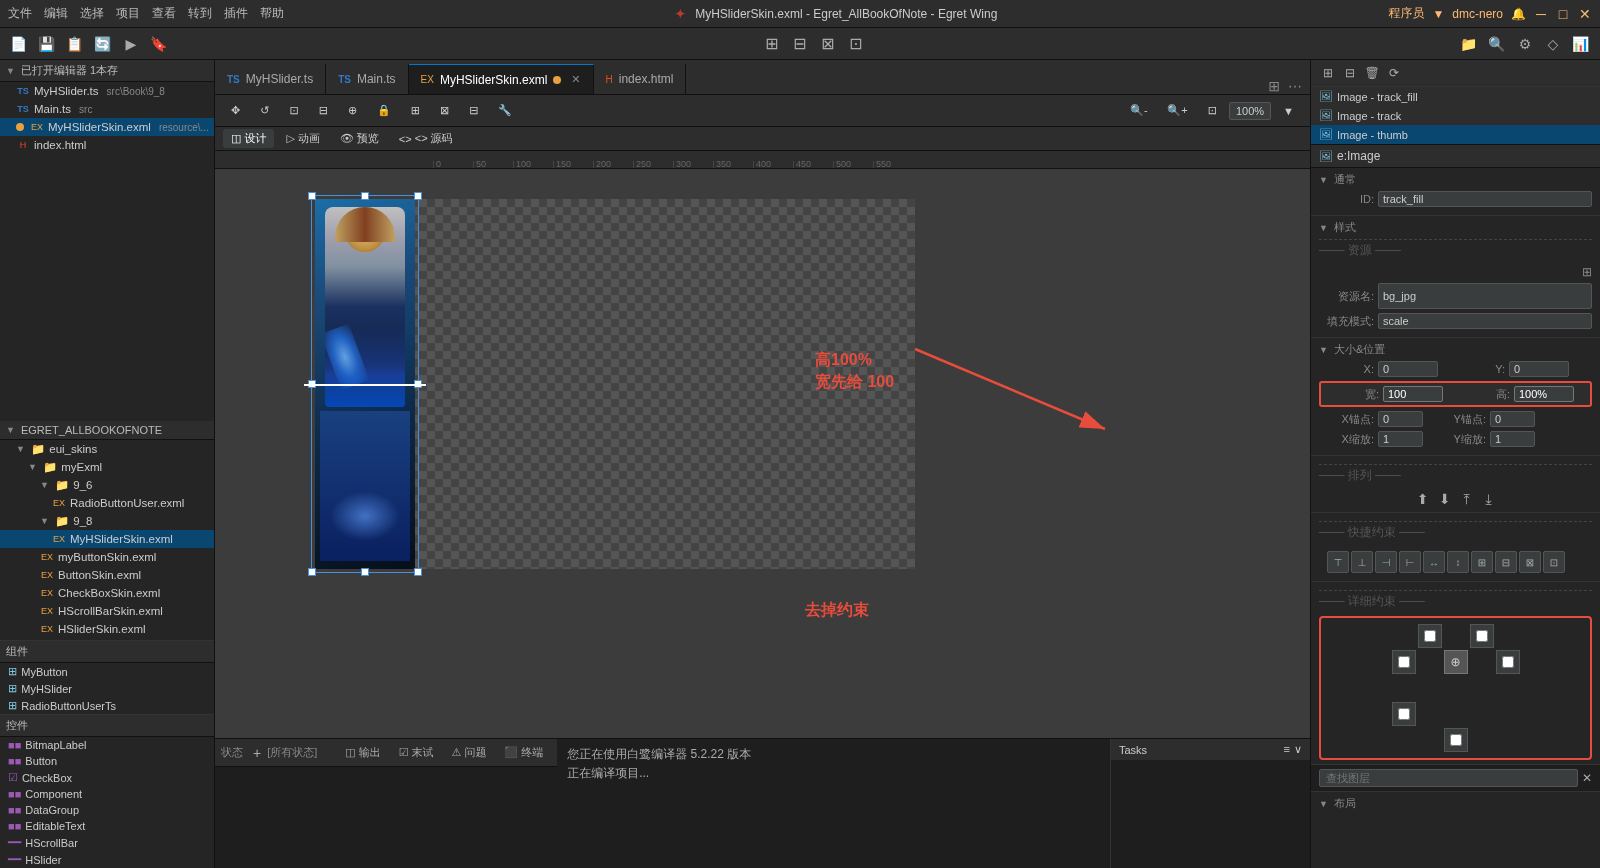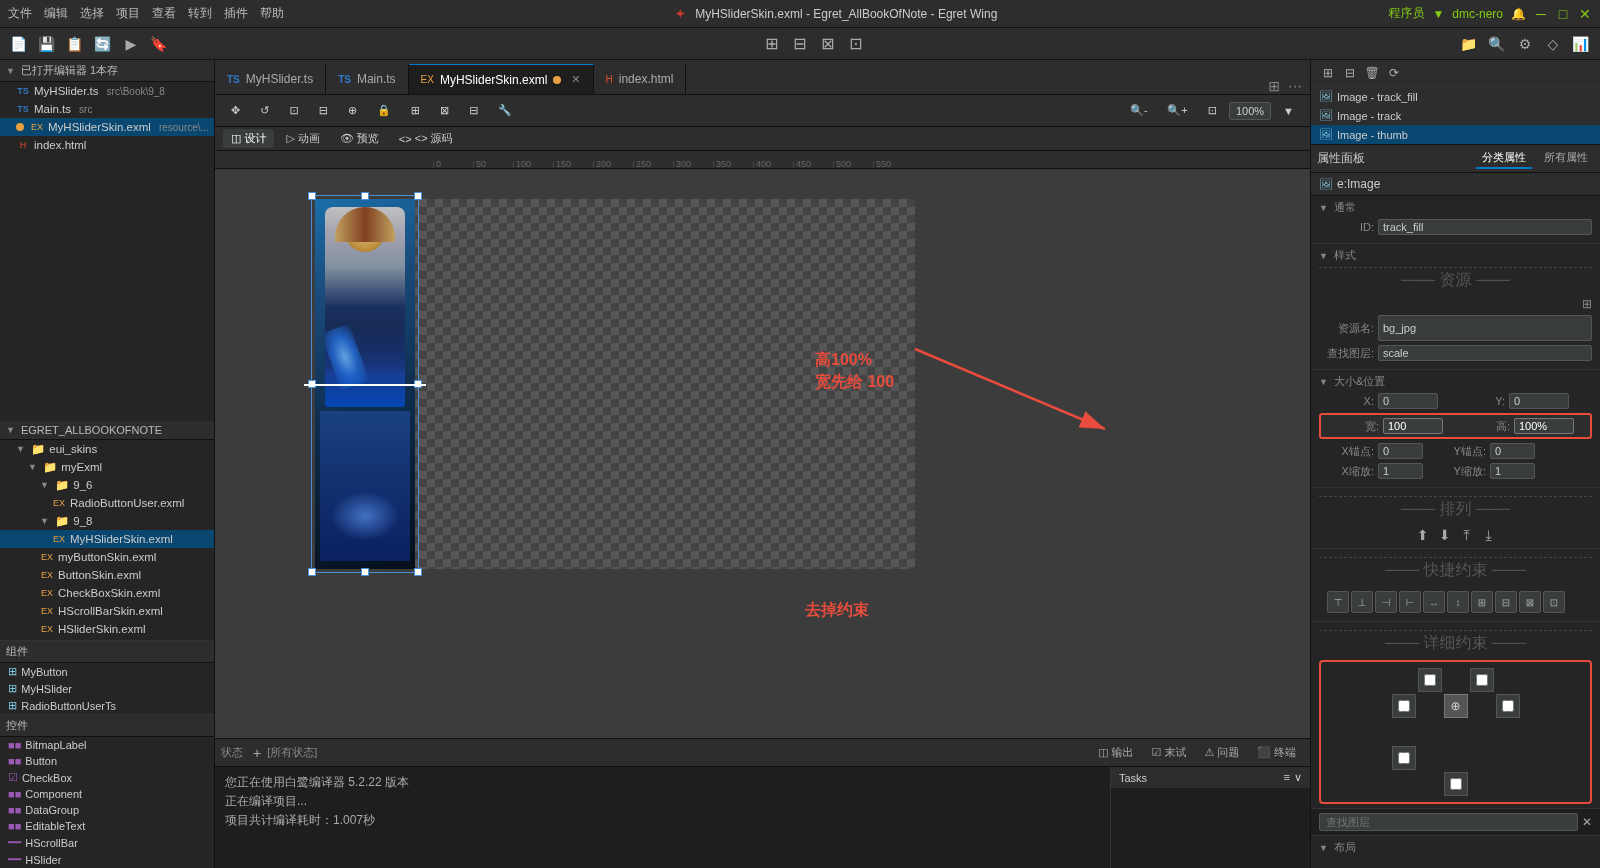--- a/index.html
+++ b/index.html
@@ -2,21 +2,21 @@
 <html><head>
   <meta charset="utf-8">
   <style>
     * { box-sizing: border-box; margin: 0; padding: 0; }
     body { background: #1e1e1e; color: #ccc; font-family: 'Microsoft YaHei', Arial, sans-serif; font-size: 12px; overflow: hidden; width: 1600px; height: 868px; }
 
     
     .titlebar { height: 28px; background: #2d2d2d; display: flex; align-items: center; justify-content: space-between; padding: 0 8px; border-bottom: 1px solid #111; }
     .titlebar-left { display: flex; gap: 12px; font-size: 12px; color: #bbb; }
     .titlebar-center { font-size: 12px; color: #ccc; display: flex; align-items: center; gap: 6px; }
-    .titlebar-right { display: flex; align-items: center; gap: 8px; font-size: 12px; color: #84cc16; }
+    .titlebar-right { display: flex; align-items: center; gap: 8px; font-size: 12px; color: #fdba74; }
     .titlebar-btn { width: 14px; height: 14px; display: inline-flex; align-items: center; justify-content: center; cursor: pointer; font-size: 14px; }
 
     
     .toolbar { height: 32px; background: #2d2d2d; display: flex; align-items: center; padding: 0 8px; gap: 6px; border-bottom: 1px solid #111; }
     .toolbar-icon { width: 22px; height: 22px; display: inline-flex; align-items: center; justify-content: center; cursor: pointer; color: #aaa; font-size: 14px; }
 
     
     .main-layout { display: flex; height: calc(868px - 28px - 32px); }
 
     
@@ -49,21 +49,21 @@
     
     .editor-toolbar { height: 32px; background: #2d2d2d; display: flex; align-items: center; gap: 4px; padding: 0 8px; border-bottom: 1px solid #111; }
     .editor-toolbar-btn { padding: 2px 8px; font-size: 11px; color: #ccc; cursor: pointer; display: flex; align-items: center; gap: 3px; }
     .editor-toolbar-btn.active { color: #fff; background: #3a3d3e; border-radius: 3px; }
     .ruler { height: 18px; background: #2d2d2d; position: relative; border-bottom: 1px solid #111; overflow: hidden; }
     .ruler-marks { display: flex; align-items: flex-end; padding: 0 0 0 218px; height: 18px; }
     .ruler-mark { font-size: 9px; color: #666; width: 40px; text-align: left; border-left: 1px solid #444; padding-left: 2px; height: 8px; display: flex; align-items: flex-end; }
     .annotation-text { color: #e74c3c; font-size: 16px; font-weight: bold; line-height: 1.4; }
 
     
-    .bottom-panel { height: 130px; background: #1e1e1e; border-top: 1px solid #111; display: flex; flex-direction: column; }
+    .bottom-panel { height: 130px; background: #1e1e1e; border-top: 1px solid #111; display: flex; flex-direction: row; }
     .bottom-tabs { height: 28px; background: #2d2d2d; display: flex; align-items: center; gap: 2px; padding: 0 6px; border-bottom: 1px solid #111; }
     .bottom-tab { padding: 2px 8px; font-size: 11px; color: #aaa; cursor: pointer; display: flex; align-items: center; gap: 3px; }
     .bottom-content { flex: 1; display: flex; gap: 12px; }
     .log-area { flex: 1; padding: 6px 10px; font-size: 12px; color: #aaa; line-height: 1.6; overflow-y: auto; }
     .tasks-area { width: 200px; border-left: 1px solid #333; display: flex; flex-direction: column; }
     .tasks-header { padding: 4px 8px; background: #2d2d2d; font-size: 11px; display: flex; align-items: center; justify-content: space-between; }
 
     
     .right-panel { width: 290px; background: #252526; border-left: 1px solid #111; display: flex; flex-direction: column; overflow: hidden; }
     .right-panel-tabs { height: 28px; display: flex; align-items: center; justify-content: space-between; background: #2d2d2d; border-bottom: 1px solid #111; padding: 0 6px; }
@@ -71,21 +71,21 @@
     .right-tab.active { color: #fff; border-bottom: 2px solid #007acc; }
     .prop-header { padding: 4px 8px; background: #2d2d2d; font-size: 12px; color: #ccc; display: flex; align-items: center; gap: 4px; border-bottom: 1px solid #111; }
     .prop-tool-icon { width: 18px; height: 18px; display: inline-flex; align-items: center; justify-content: center; cursor: pointer; color: #aaa; font-size: 12px; }
     .prop-section { padding: 4px 8px; border-bottom: 1px solid #333; }
     .prop-section-title { font-size: 11px; color: #888; margin-bottom: 4px; display: flex; align-items: center; gap: 4px; }
     .prop-section-title .arrow { color: #888; }
     .prop-row { display: flex; align-items: center; margin-bottom: 4px; gap: 4px; }
     .prop-label { font-size: 11px; color: #888; width: 55px; text-align: right; flex-shrink: 0; }
     .prop-input { font-size: 11px; color: #ccc; width: 70px; background: #3a3d3e; border: 1px solid #555; padding: 1px 4px; border-radius: 2px; }
     .prop-input-wide { font-size: 11px; color: #ccc; flex: 1; background: #3a3d3e; border: 1px solid #555; padding: 1px 4px; border-radius: 2px; }
-    .prop-separator { font-size: 16px; color: #555; text-align: center; padding: 2px 0; width: 100%; border-top: 1px dashed #444; margin: 4px 0; }
+    .prop-separator { font-size: 12px; color: #555; text-align: left; padding: 2px 0; width: 100%; border-top: 1px dashed #444; margin: 4px 0; }
 
     
     .layer-search { padding: 4px 8px; display: flex; align-items: center; background: #1e1e1e; gap: 4px; border-bottom: 1px solid #333; }
     .layer-search input { flex: 1; background: #3a3d3e; border: 1px solid #555; color: #ccc; padding: 2px 6px; font-size: 11px; border-radius: 2px; outline: none; }
     .layer-item { padding: 3px 8px; font-size: 11px; cursor: pointer; display: flex; align-items: center; gap: 4px; }
     .layer-item.active { background: #094771; }
 
     
     .quick-constraints { display: flex; gap: 2px; flex-wrap: wrap; padding: 4px 8px; }
     .qc-icon { width: 22px; height: 22px; background: #3a3d3e; border: 1px solid #555; display: flex; align-items: center; justify-content: center; cursor: pointer; font-size: 10px; color: #aaa; border-radius: 2px; }
@@ -469,21 +469,20 @@
           </span>
           <span class="bottom-tab">
             <span>⬛</span>
             <span>终端</span>
           </span>
         </div>
         <div class="bottom-content">
           <div class="log-area">
             <div>您正在使用白鹭编译器 5.2.22 版本</div>
             <div>正在编译项目...</div>
-            <div>项目共计编译耗时：1.007秒</div>
           </div>
           <div class="tasks-area">
             <div class="tasks-header">
               <span>Tasks</span>
               <div style="display:flex;gap:4px;">
                 <span>≡</span>
                 <span>∨</span>
               </div>
             </div>
           </div>
@@ -510,27 +509,20 @@
       <div class="layer-item">
         <span style="color:#7ec8e3;font-size:11px;">🖼</span>
         <span>Image - track</span>
       </div>
       <div class="layer-item active">
         <span style="color:#7ec8e3;font-size:11px;">🖼</span>
         <span>Image - thumb</span>
       </div>
     </div>
 
-    <div class="right-panel-tabs">
-      <span style="color:#ccc;font-size:12px;">属性面板</span>
-      <div style="display:flex;gap:6px;">
-        <span class="right-tab active">分类属性</span>
-        <span class="right-tab">所有属性</span>
-      </div>
-    </div>
 
     <div style="overflow-y:auto;flex:1;">
 
       <div class="prop-header">
         <span style="color:#7ec8e3;font-size:11px;">🖼</span>
         <span>e:Image</span>
       </div>
 
       <div class="prop-section">
         <div class="prop-section-title">
@@ -550,21 +542,21 @@
         </div>
         <div class="prop-separator">─── 资源 ───</div>
         <div style="display:flex;justify-content:flex-end;margin-bottom:4px;">
           <span style="color:#888;cursor:pointer;">⊞</span>
         </div>
         <div class="prop-row">
           <span class="prop-label">资源名:</span>
           <input class="prop-input-wide" value="bg_jpg" style="color: rgb(204, 204, 204); background: rgb(58, 61, 62); border: 1px solid rgb(85, 85, 85); padding: 6px 4px; font-size: 11px; border-radius: 2px; flex: 1 1 0%; outline: none;">
         </div>
         <div class="prop-row">
-          <span class="prop-label">查找图层:</span>
+          <span class="prop-label">填充模式:</span>
           <input class="prop-input-wide" value="scale" style="color: rgb(204, 204, 204); background: rgb(58, 61, 62); border: 1px solid rgb(85, 85, 85); padding: 1px 4px; font-size: 11px; border-radius: 2px; flex: 1 1 0%; outline: none;">
         </div>
       </div>
 
       <div class="prop-section">
         <div class="prop-section-title">
           <span class="arrow">▼</span>
           <span>大小&amp;位置</span>
         </div>
         <div class="prop-row">

